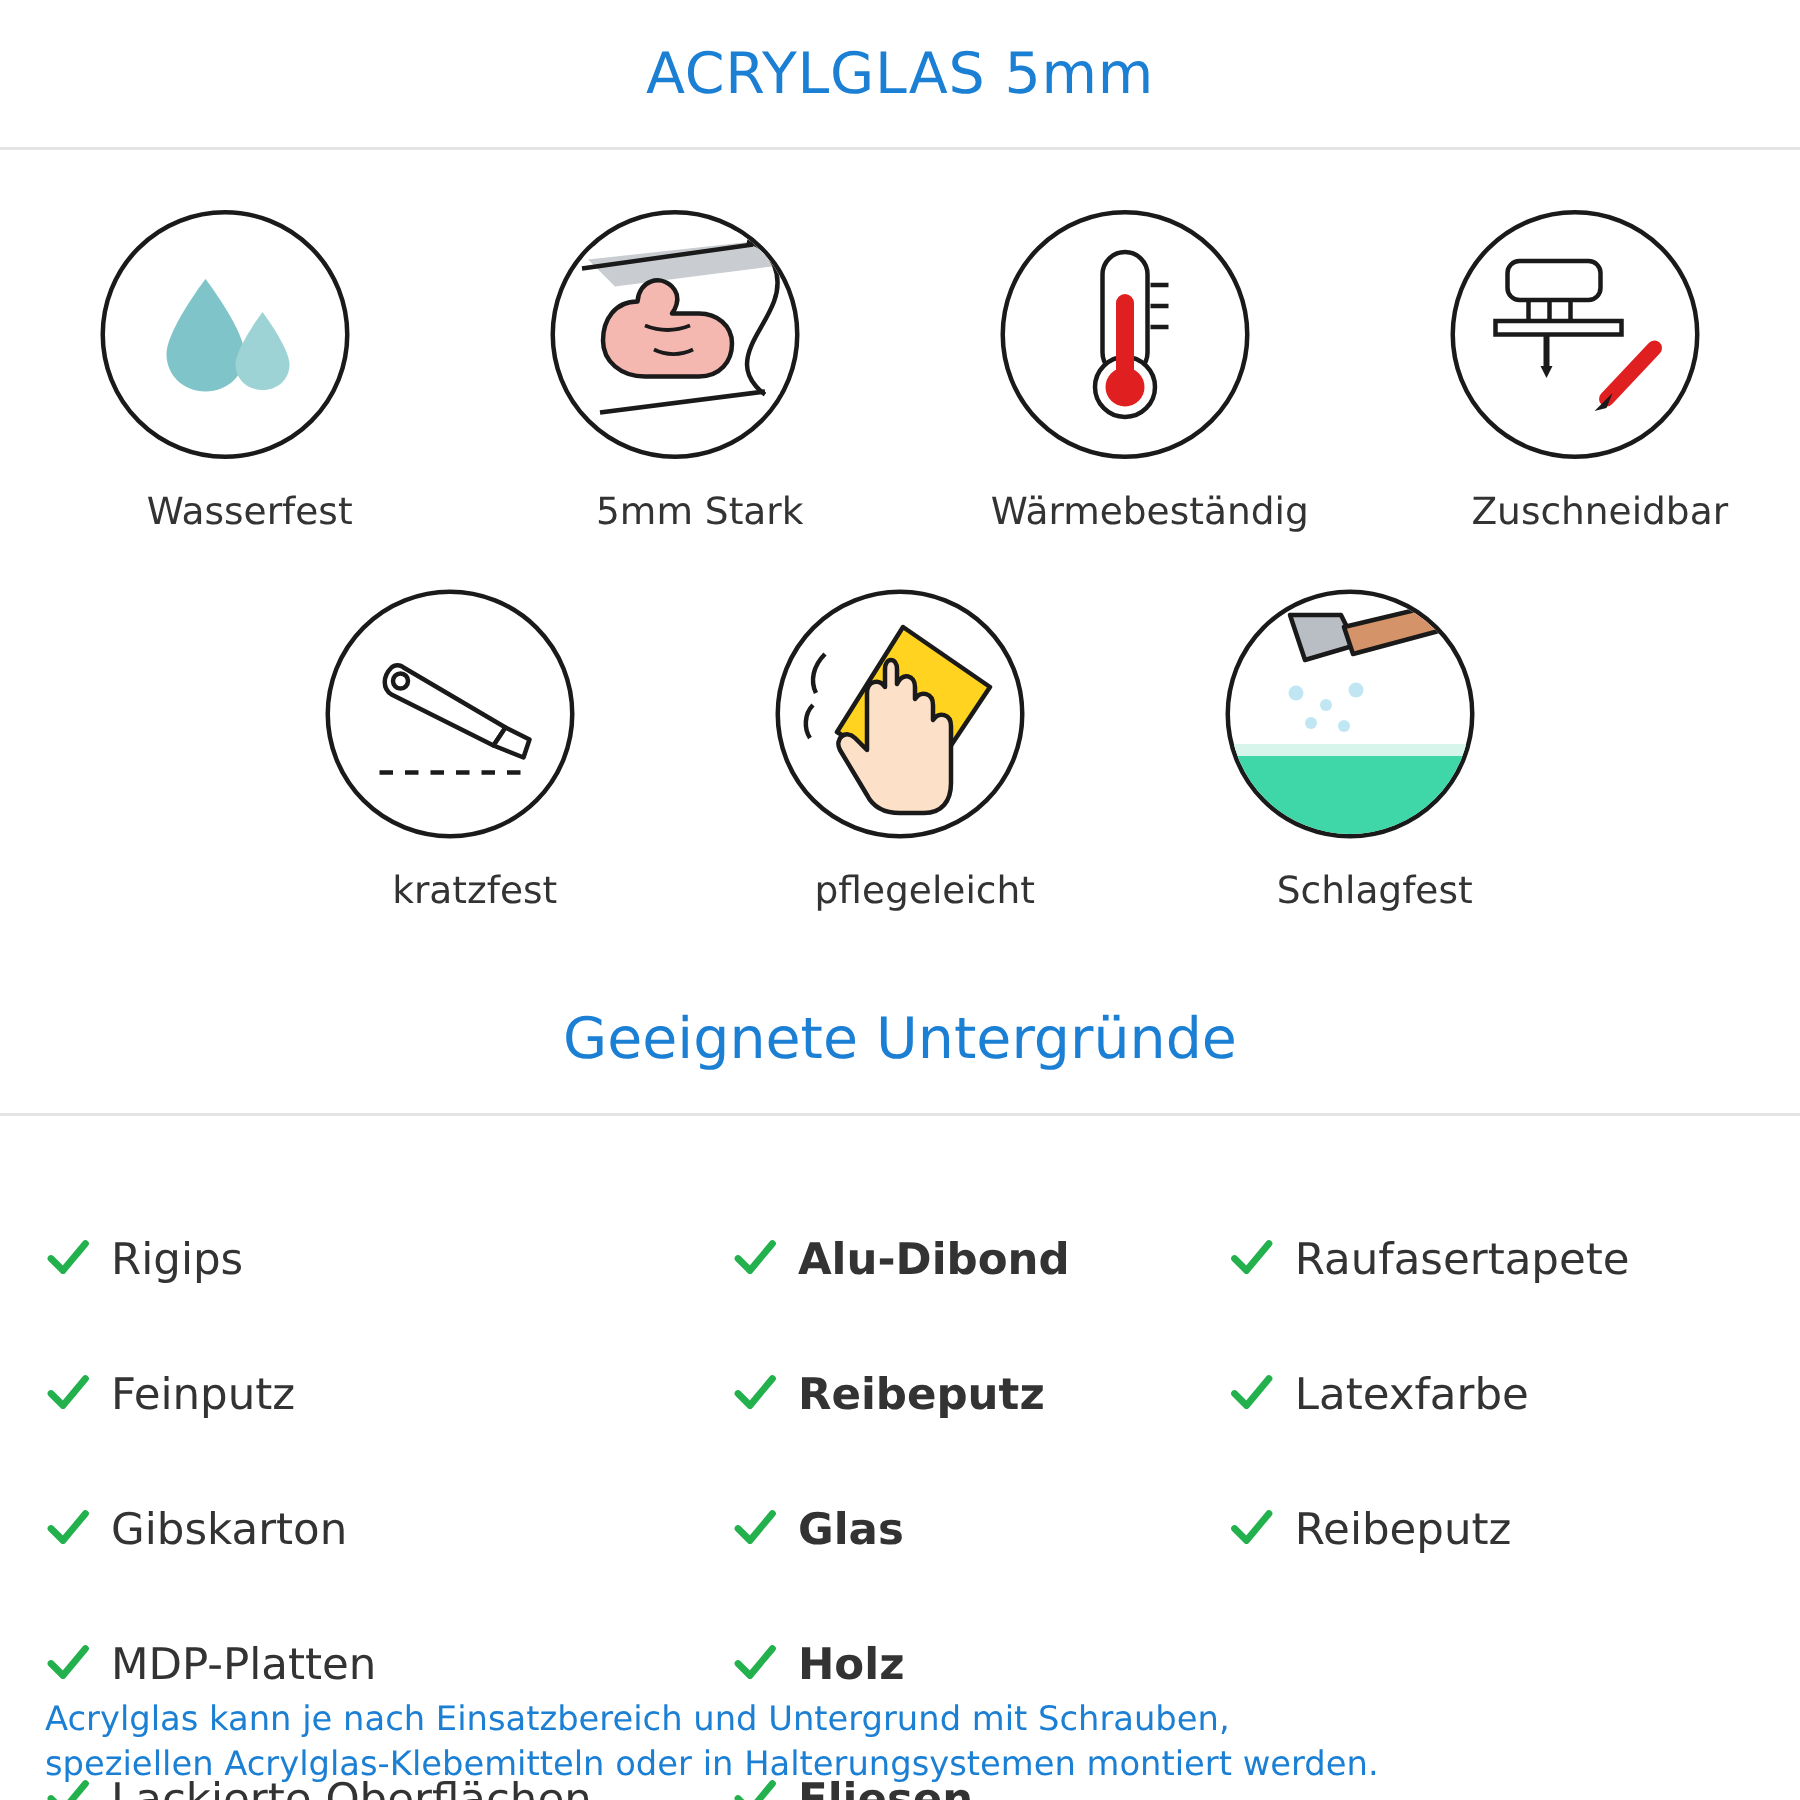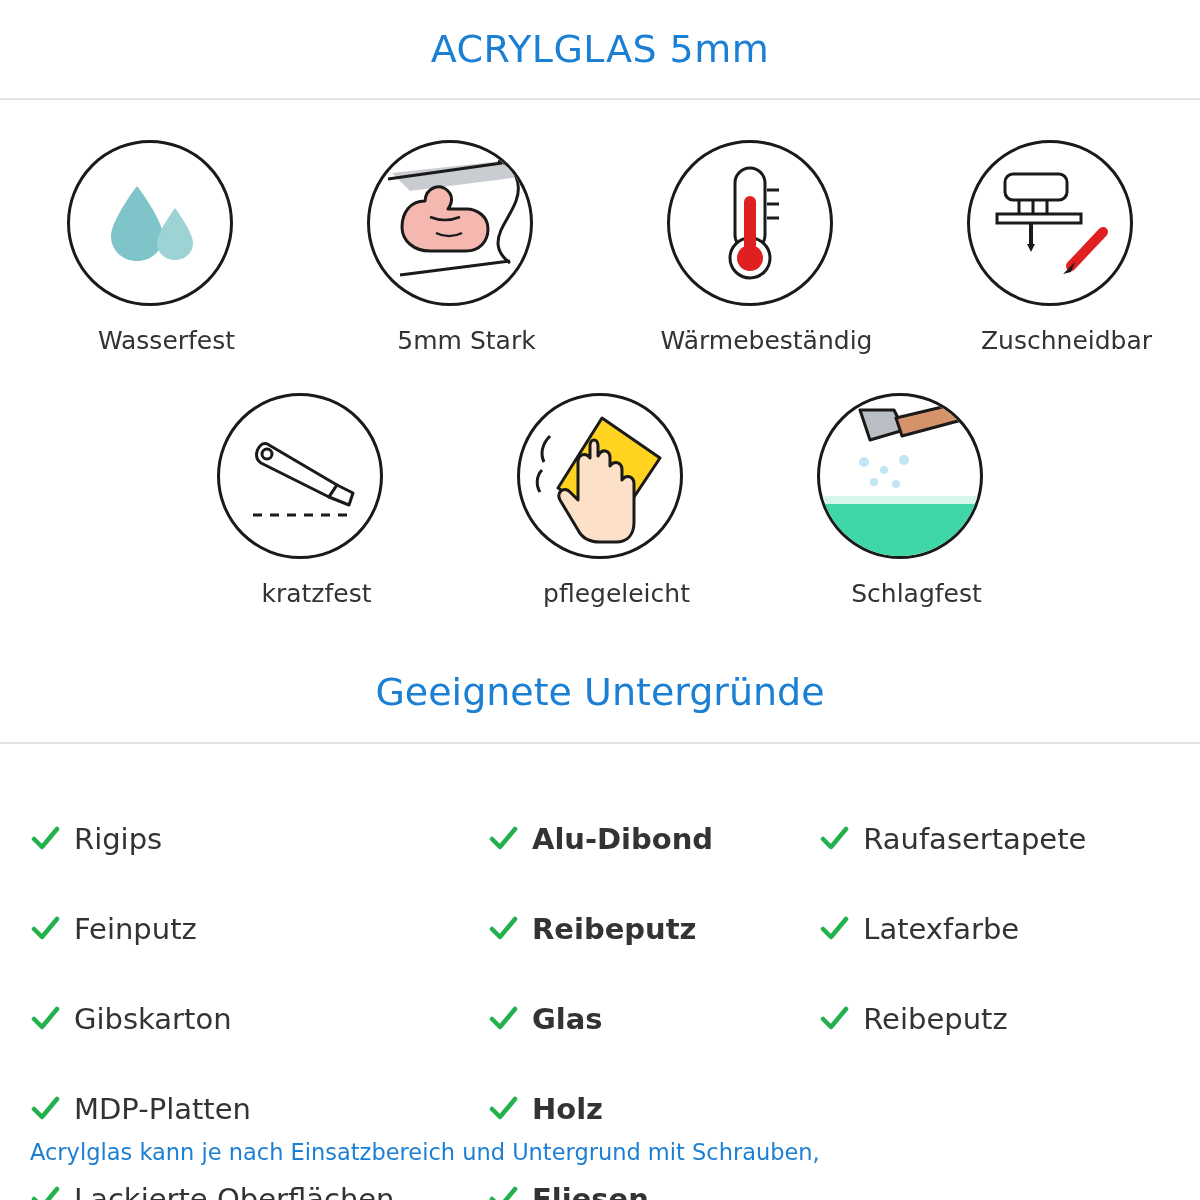--- a/index.html
+++ b/index.html
@@ -119,21 +119,21 @@
     font-size: 29px;
     color: #333;
     white-space: nowrap;
   }
 
   
   .footnote {
     position: absolute;
     left: 30px;
     right: 22px;
-    bottom: 32px;
+    bottom: 8px;
     font-size: 22.5px;
     line-height: 1.33;
     color: #1b7fd4;
   }
 </style>
 </head>
 <body>
 
 <div class="page">
 
@@ -339,15 +339,16 @@
             <path d="M4 15 L12 23 L27 5" fill="none" stroke="#22b14c" stroke-width="4.5" stroke-linecap="round" stroke-linejoin="round"></path>
           </svg>
         <span class="list-text">Reibeputz</span>
       </div>
     </div>
 
   </div>
 
   <div class="footnote">
     <div>Acrylglas kann je nach Einsatzbereich und Untergrund mit Schrauben,</div>
+    <div>speziellen Acrylglas-Klebemitteln oder in Halterungsystemen montiert werden.</div>
   </div>
 
 </div>
 
 </body></html>

